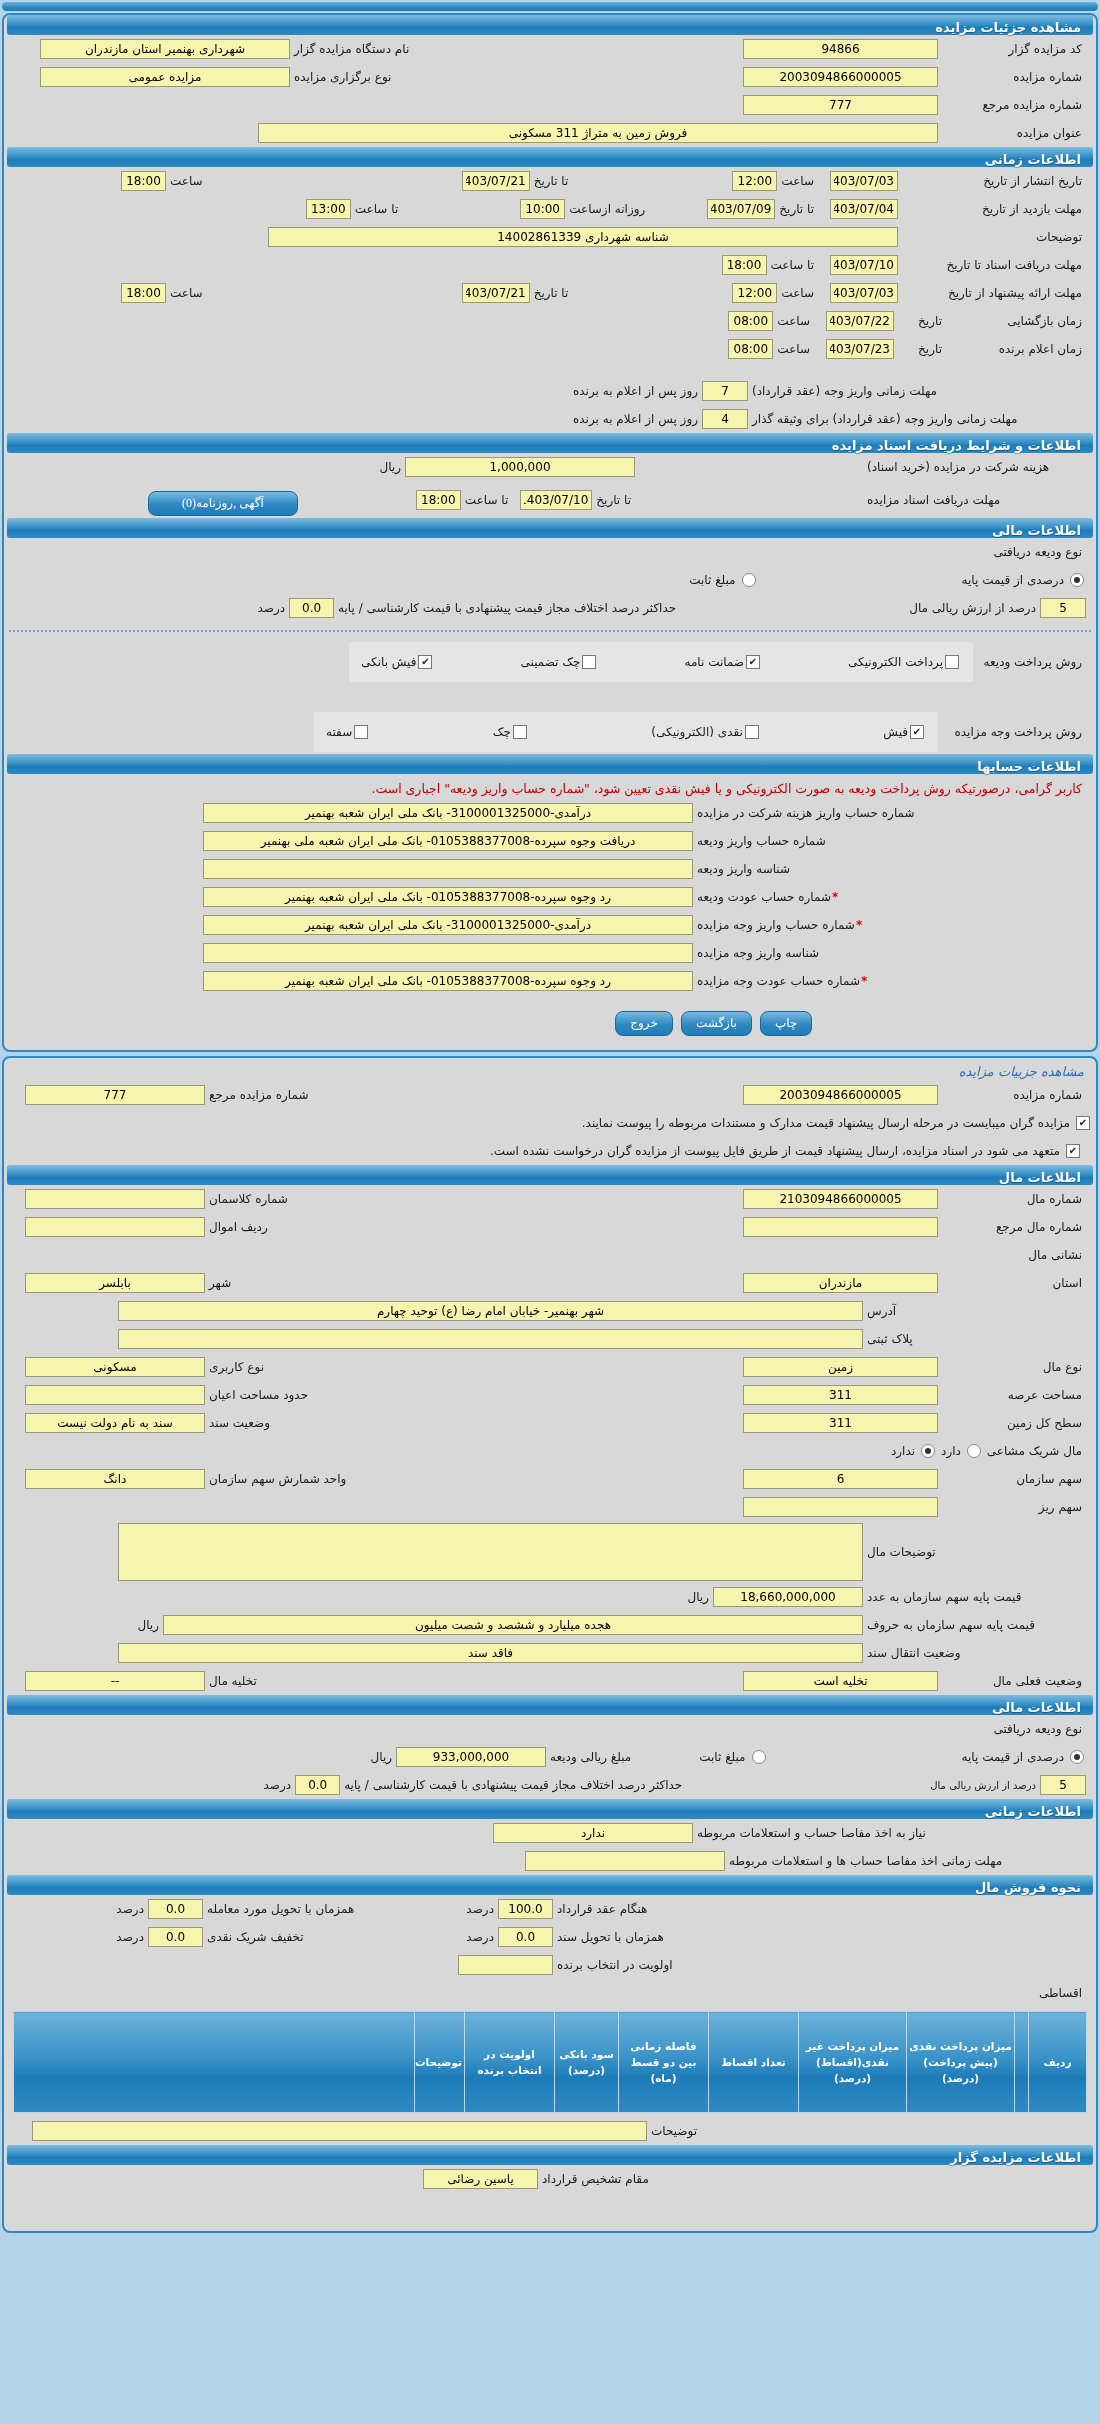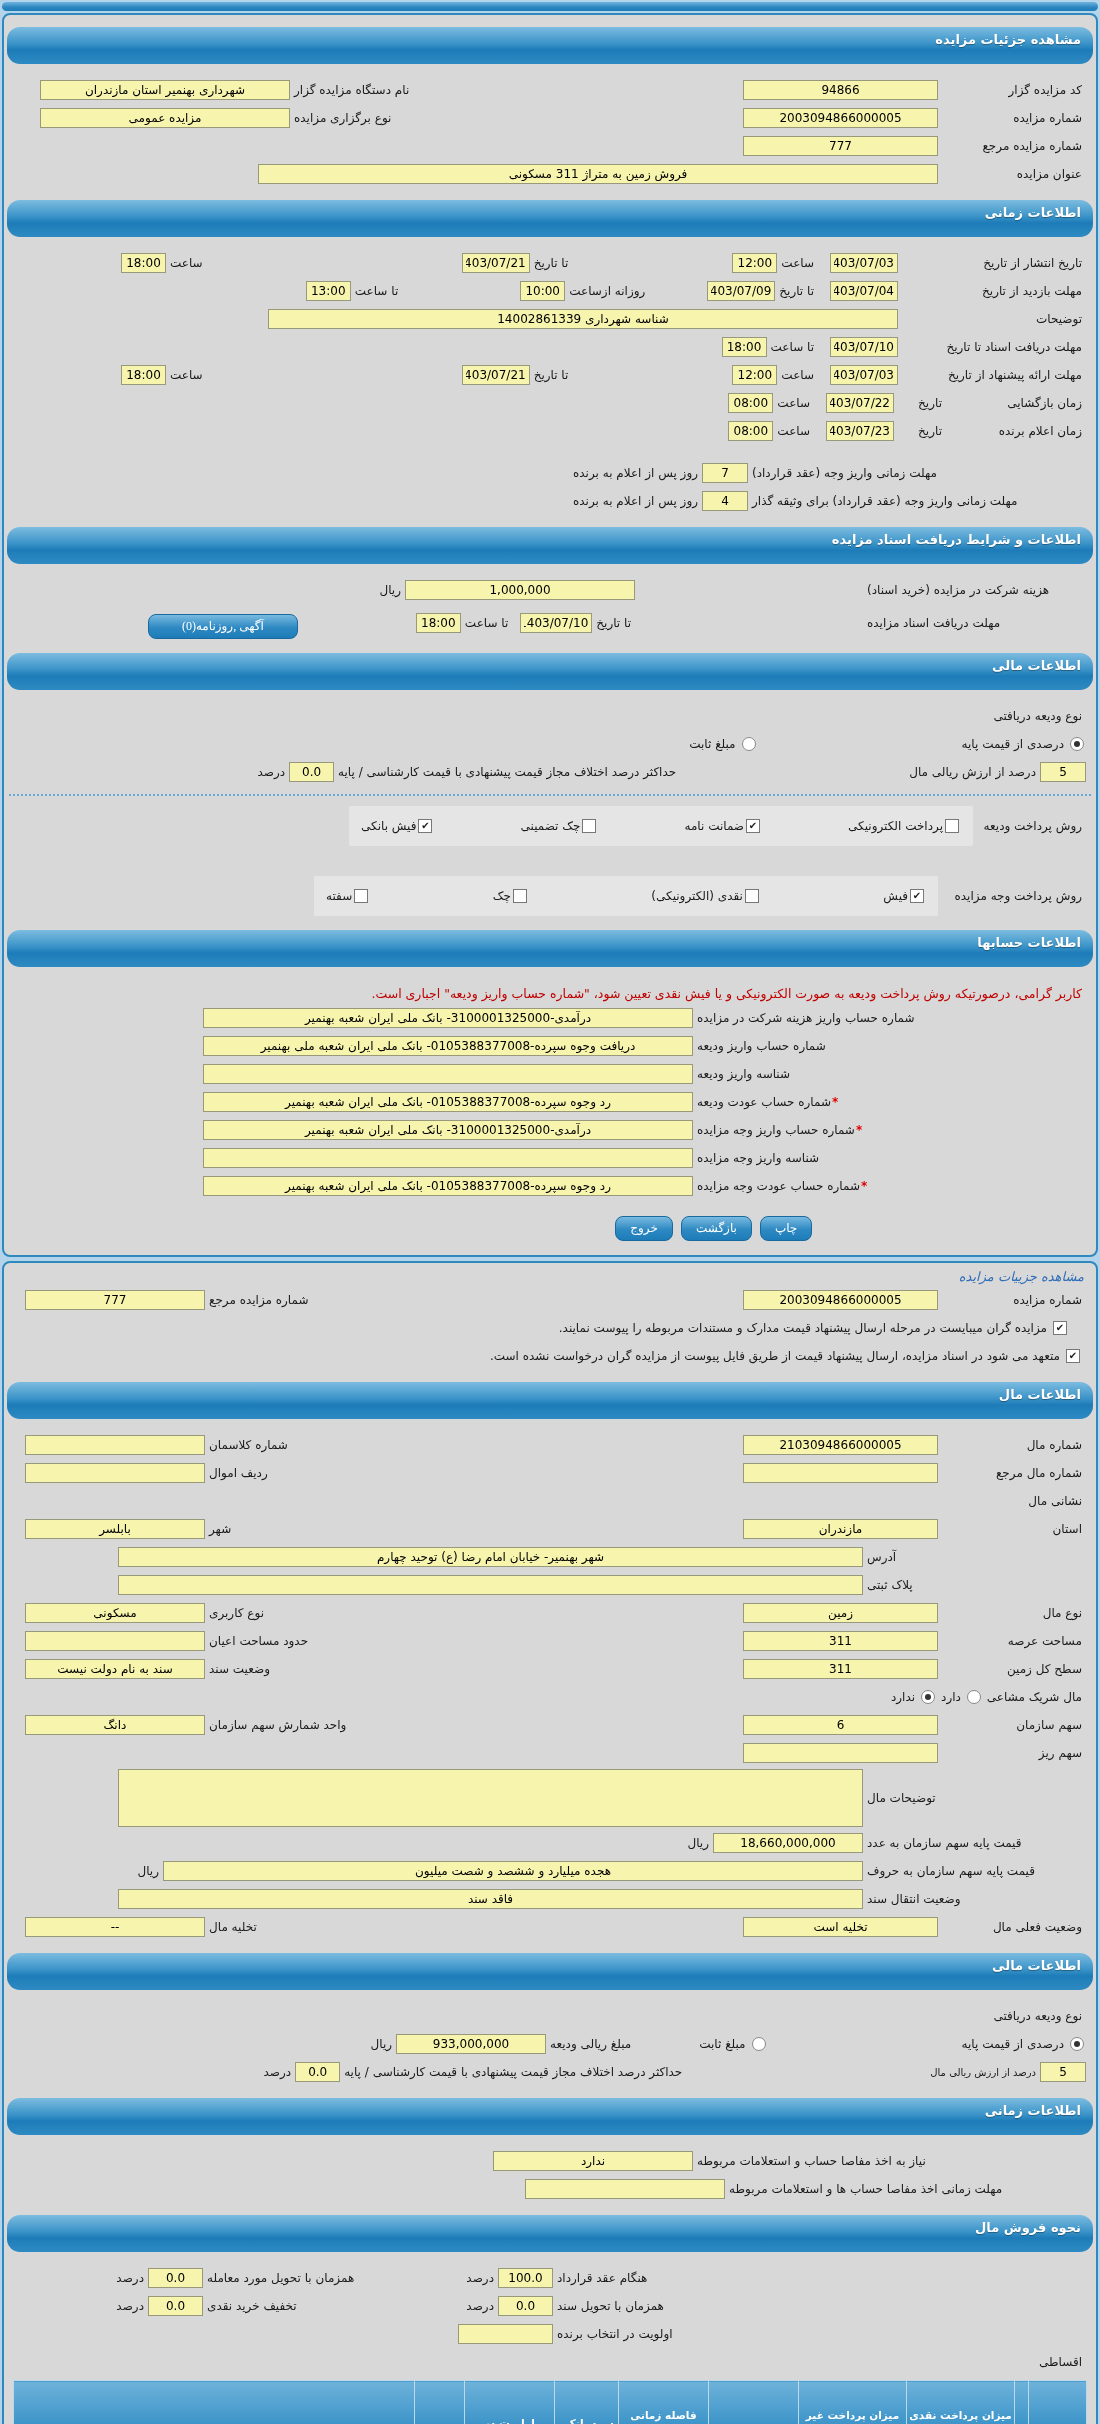--- a/index.html
+++ b/index.html
@@ -1,19 +1,19 @@
 <!DOCTYPE html>
 <html lang="fa" dir="rtl"><head>
 <meta charset="utf-8">
 <style>
   html,body{margin:0;padding:0;background:#b3d4ea;font-family:"DejaVu Sans",sans-serif;font-size:12px;color:#1a1a1a;direction:rtl}
   .page{width:1100px;margin:0 auto}
   .topbar{height:9px;background:linear-gradient(180deg,#6fb3dd,#2b86c0 60%,#1d7cb8);border-radius:6px;margin:2px 2px 1px}
   .panel{background:#d8d8d8;border:2px solid #2f88be;border-radius:8px;margin:2px 2px 4px;padding-bottom:10px;overflow:hidden}
-  .sec{background:linear-gradient(180deg,#7cbce0 0%,#3a93c8 45%,#1d7cb8 62%,#2e8ac2 100%);color:#fff;font-weight:bold;font-size:13px;padding:5px 12px 17px;border-radius:13px;margin:12px 3px;text-shadow:0 1px 1px rgba(0,0,0,.35)}
+  .sec{background:linear-gradient(180deg,#7cbce0 0%,#3a93c8 45%,#1d7cb8 62%,#2e8ac2 100%);color:#fff;font-weight:bold;font-size:13px;padding:5px 12px 0;border-radius:3px;margin:0 3px;text-shadow:0 1px 1px rgba(0,0,0,.35)}
   .r{display:flex;align-items:center;padding:2px 10px;min-height:24px}
   .lb{padding:0 4px;white-space:nowrap}
   .lf{text-align:left}
   .bold{font-weight:normal}
   .small{font-size:10px}
   .inp{background:#f7f4ad;border:1px solid #98987a;height:17px;font-family:"DejaVu Sans",sans-serif;font-size:12px;text-align:center;color:#000;padding:0 3px;box-sizing:border-box;height:20px}
   textarea.inp{height:58px;resize:none}
   .sp{flex:0 0 auto;height:1px}
   .btn{background:linear-gradient(180deg,#79bae1,#2e89c2 55%,#1d7cb8);border:1px solid #17699e;color:#fff;border-radius:8px;padding:4px 14px;font-family:Liberation Serif, serif;font-size:12px;cursor:pointer;white-space:nowrap}
   .btnrow{display:flex;gap:8px;justify-content:center;width:70%;margin:16px 0 4px;direction:ltr}
@@ -279,21 +279,21 @@
     <div class="link">مشاهده جزییات مزایده</div>
 
     <div class="r">
       <span class="lb" style="flex:0 0 140px">شماره مزایده</span>
       <input class="inp" style="width: 195px;" readonly="" value="2003094866000005">
       <span class="sp" style="width:415px"></span>
       <span class="lb lf" style="flex:0 0 115px">شماره مزایده مرجع</span>
       <input class="inp" style="width: 180px;" readonly="" value="777">
     </div>
 
-    <div class="r" style="padding-right:27px">
+    <div class="r" style="padding-right:4px">
       <span class="cb on"></span>
       <span class="lb">مزایده گران میبایست در مرحله ارسال پیشنهاد قیمت مدارک و مستندات مربوطه را پیوست نمایند.</span>
     </div>
     <div class="r" style="padding-right:14px">
       <span class="cb on"></span>
       <span class="lb">متعهد می شود در اسناد مزایده، ارسال پیشنهاد قیمت از طریق فایل پیوست از مزایده گران درخواست نشده است.</span>
     </div>
 
     <div class="sec">اطلاعات مال</div>
 
@@ -441,21 +441,21 @@
       <span class="sp" style="width:52px"></span>
       <span class="lb lf" style="flex:0 0 185px">همزمان با تحویل مورد معامله</span>
       <input class="inp" style="width: 55px;" readonly="" value="0.0">
       <span class="lb">درصد</span>
     </div>
     <div class="r" style="padding-right:395px">
       <span class="lb lf" style="flex:0 0 140px">همزمان با تحویل سند</span>
       <input class="inp" style="width: 55px;" readonly="" value="0.0">
       <span class="lb" style="flex:0 0 42px">درصد</span>
       <span class="sp" style="width:52px"></span>
-      <span class="lb lf" style="flex:0 0 185px">تخفیف خرید نقدی</span>
+      <span class="lb lf" style="flex:0 0 185px">تخفیف شریک نقدی</span>
       <input class="inp" style="width: 55px;" readonly="" value="0.0">
       <span class="lb">درصد</span>
     </div>
     <div class="r" style="padding-right:395px">
       <span class="lb lf" style="flex:0 0 140px">اولویت در انتخاب برنده</span>
       <input class="inp" style="width: 95px;" readonly="" value="">
     </div>
     <div class="r">
       <span class="lb">اقساطی</span>
     </div>

